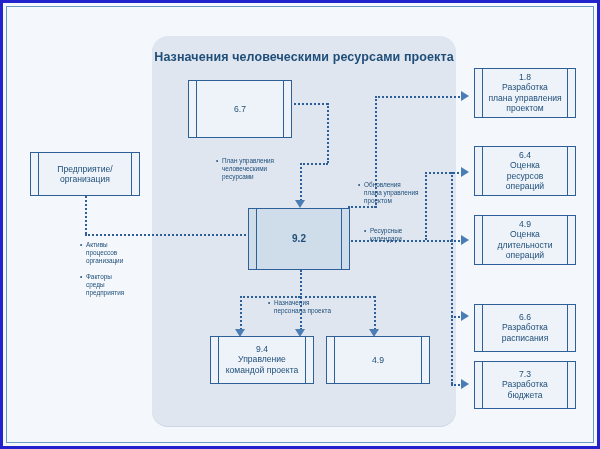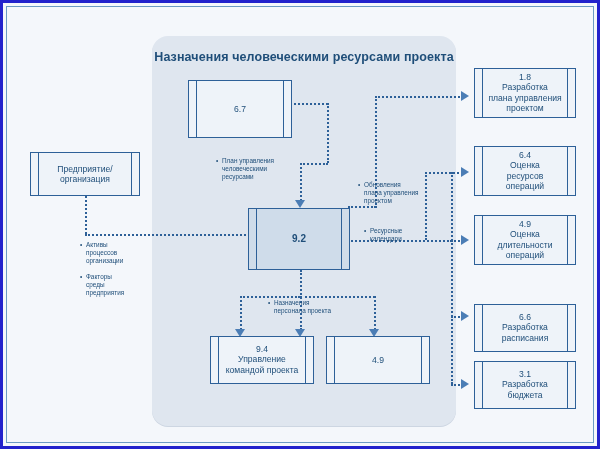--- a/index.html
+++ b/index.html
@@ -198,21 +198,21 @@
   <div class="pbox" style="left:474px;top:304px;width:102px;height:48px;">
     <div class="bar-l"></div>
     <div class="bar-r"></div>
     <div class="ptext"><span>6.6</span><br><span>Разработка
 расписания</span></div>
   </div>
 
   <div class="pbox" style="left:474px;top:361px;width:102px;height:48px;">
     <div class="bar-l"></div>
     <div class="bar-r"></div>
-    <div class="ptext"><span>3.1</span><br><span>Разработка
+    <div class="ptext"><span>7.3</span><br><span>Разработка
 бюджета</span></div>
   </div>
 
   <div class="note" style="left:80px;top:241px;width:62px;">
     <span class="bullet">•</span><span class="ntext">Активы
 процессов
 организации</span>
   </div>
 
   <div class="note" style="left:80px;top:273px;width:62px;">

